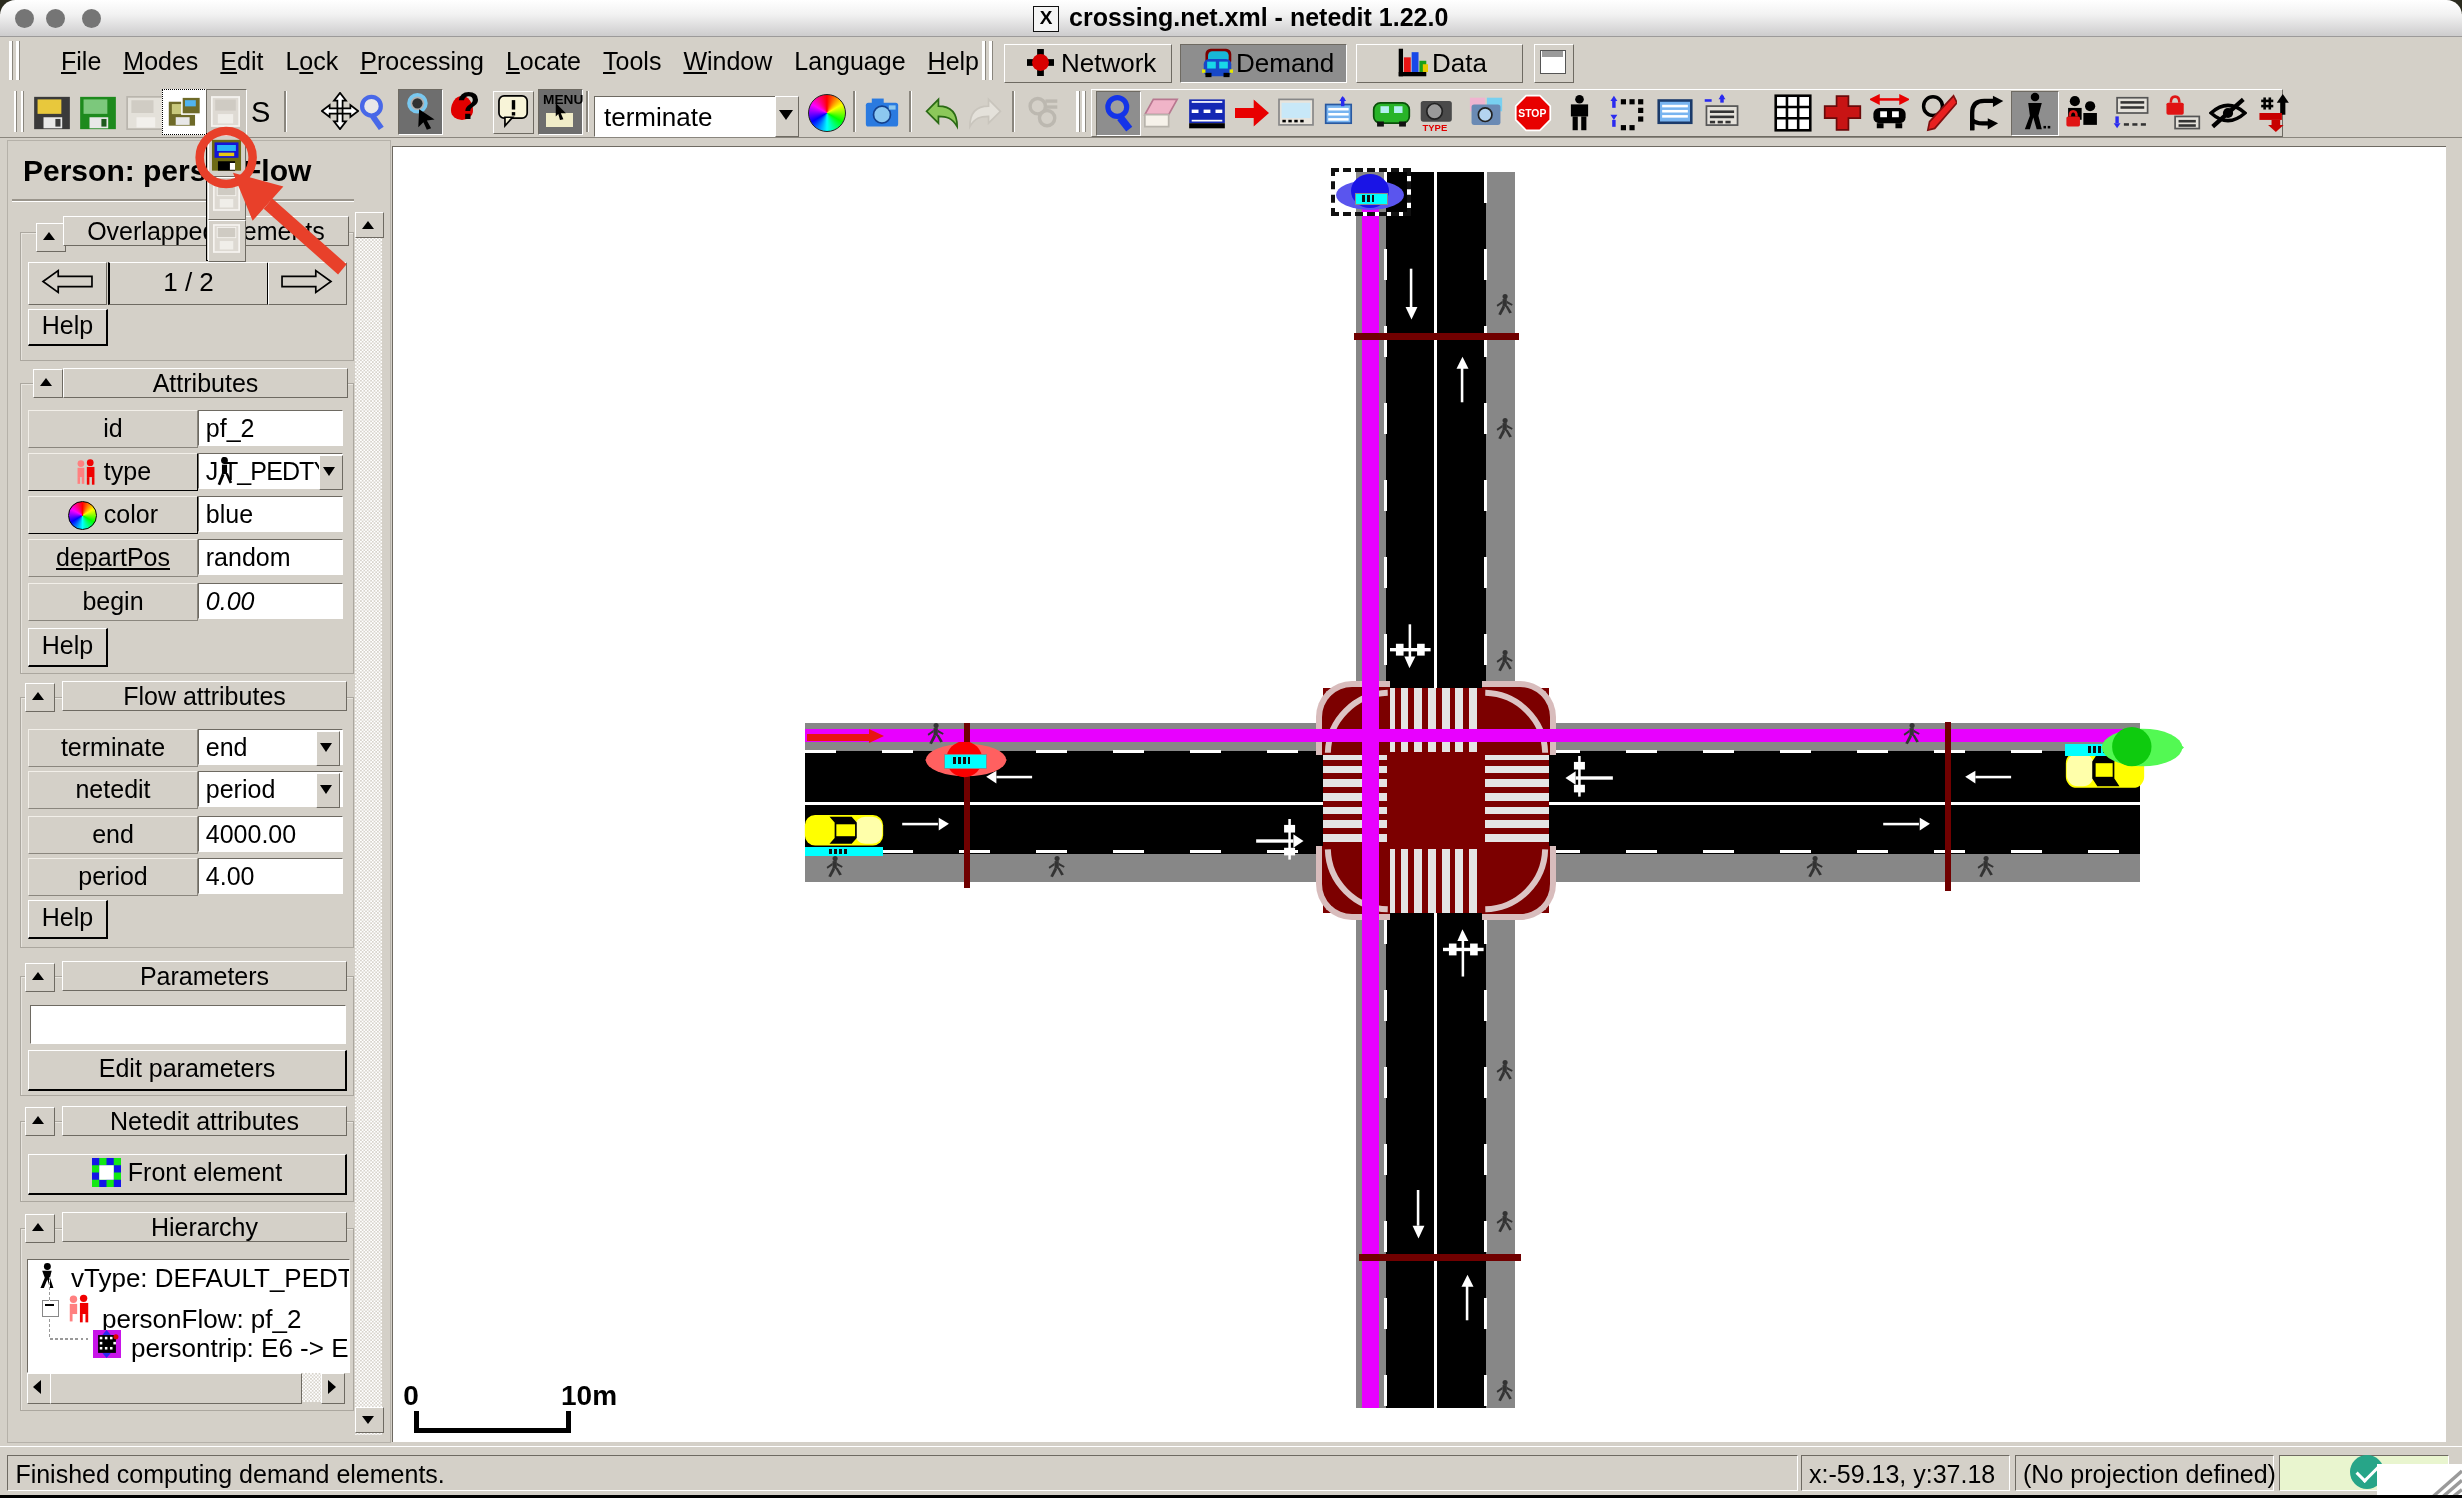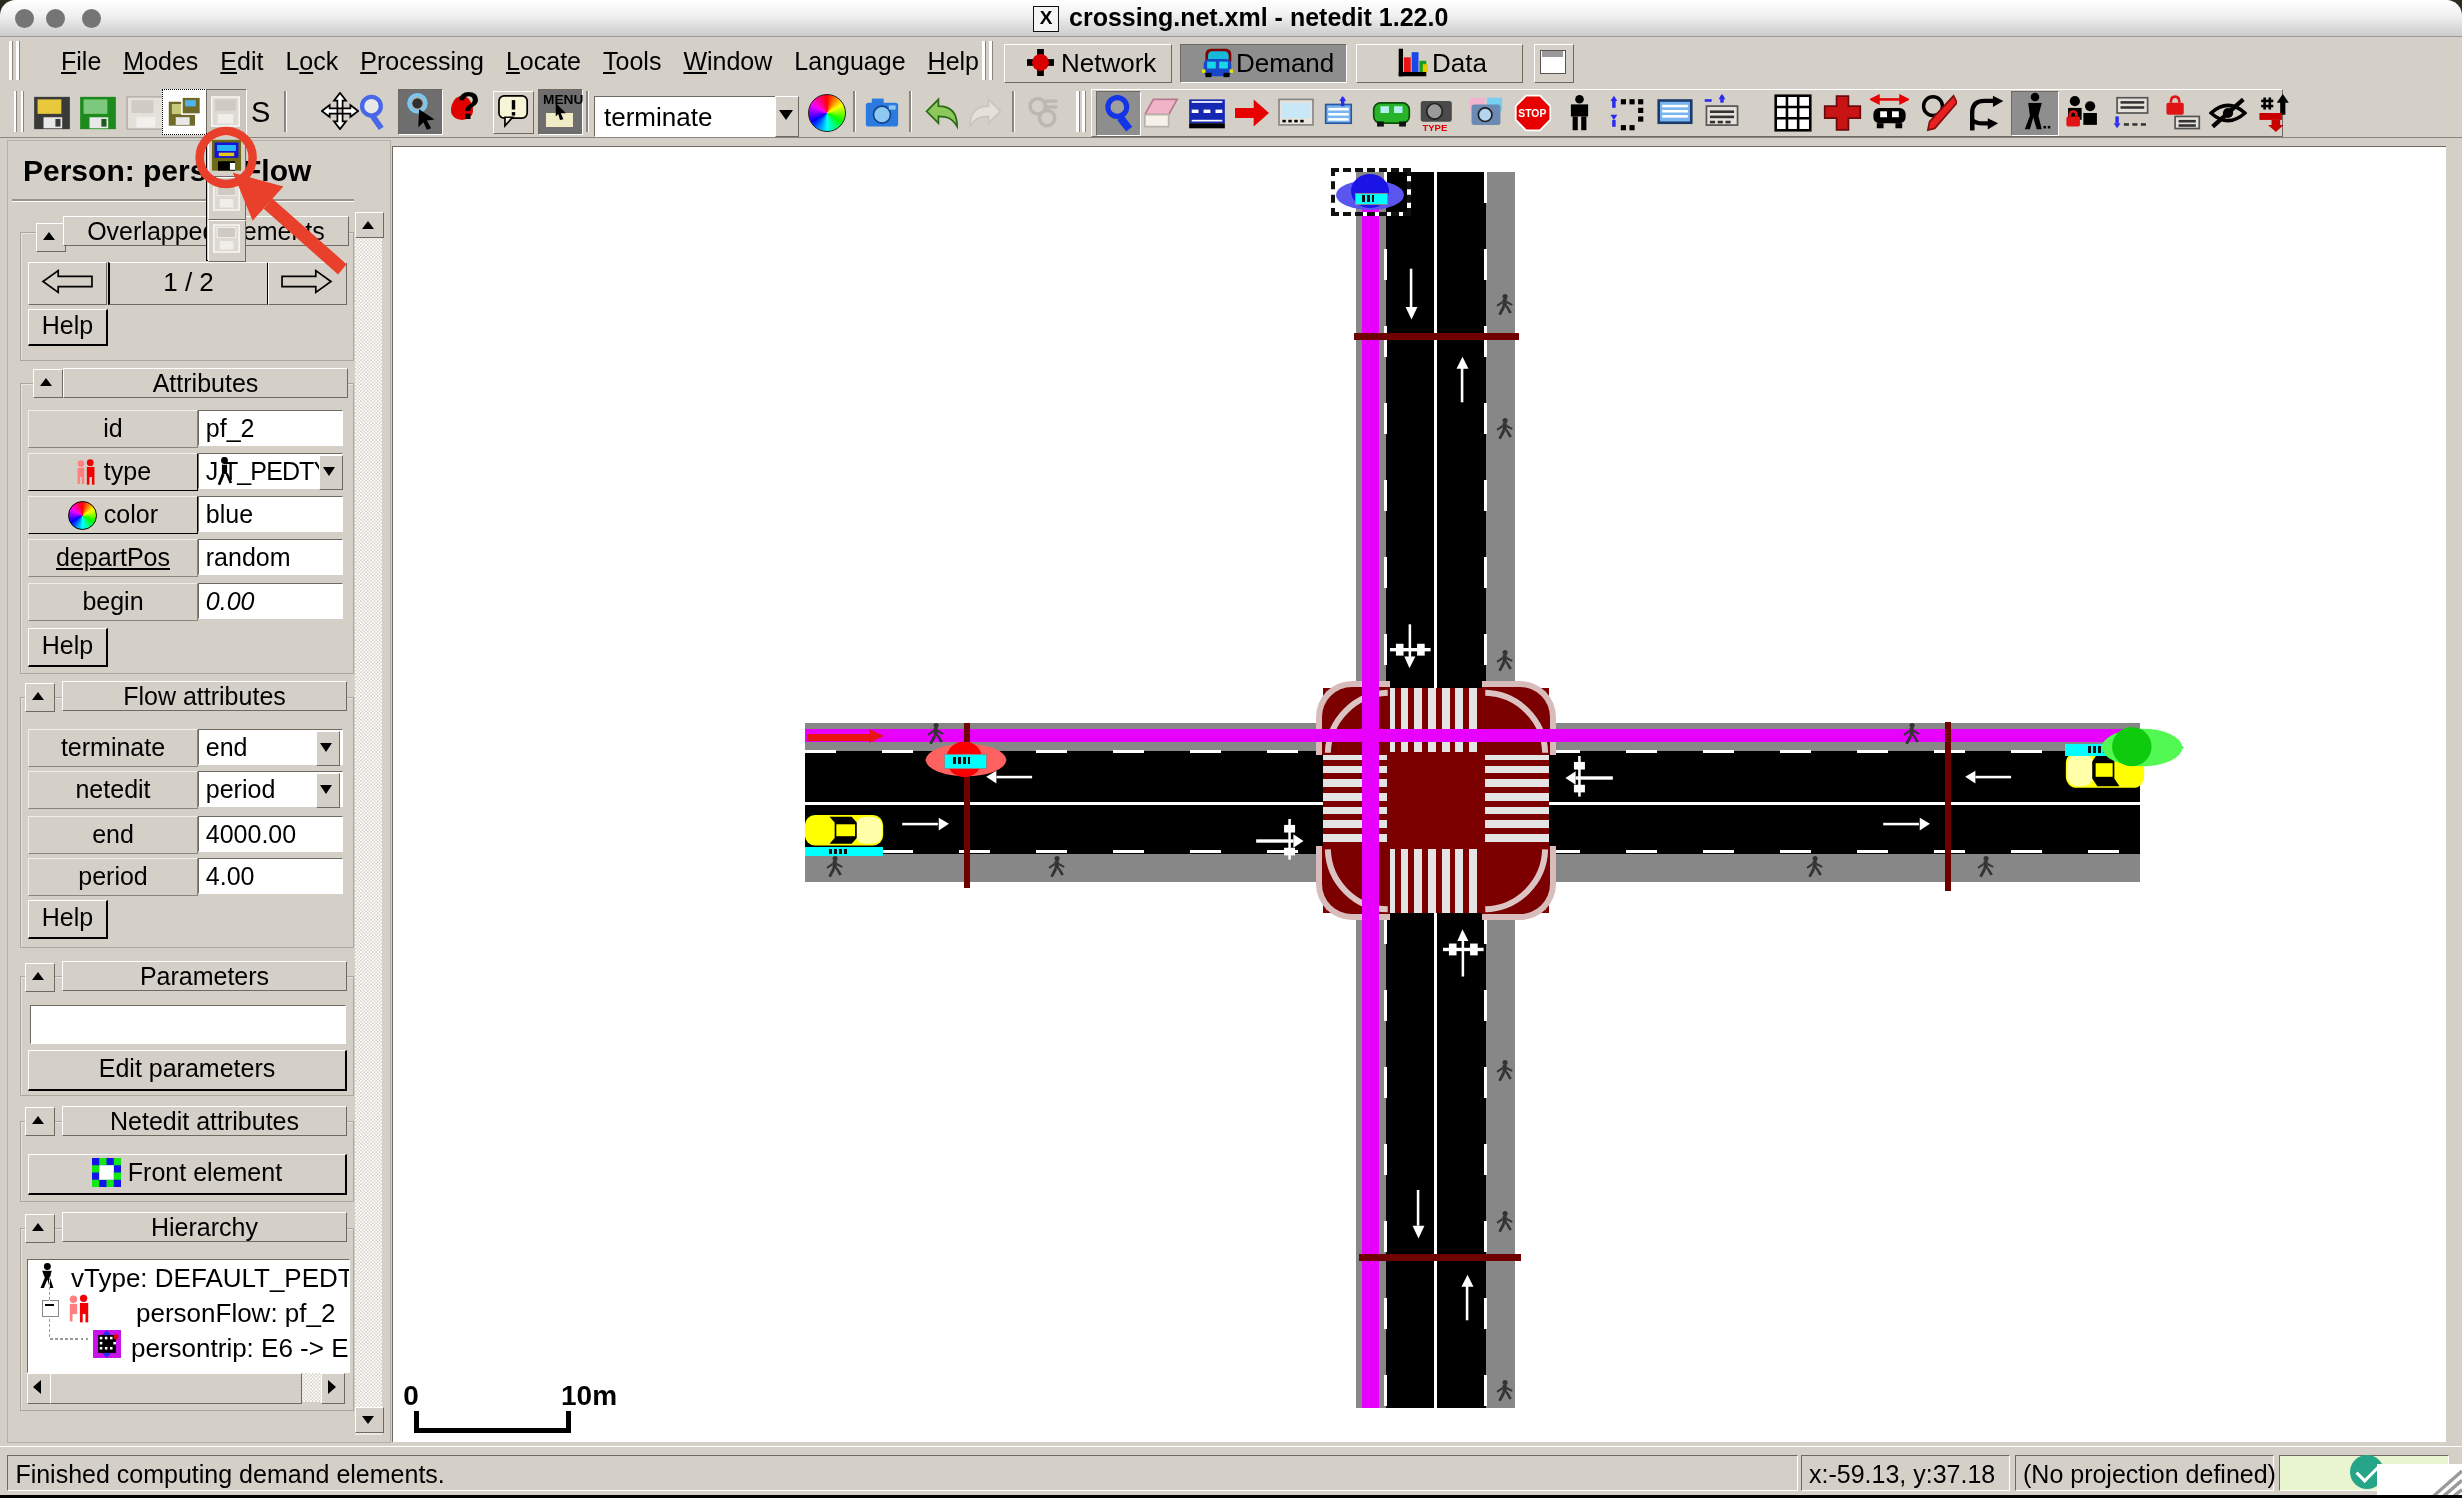--- a/index.html
+++ b/index.html
@@ -531,21 +531,21 @@
       <div style="position:absolute;left:17px;top:44px;width:8.5px;height:1.7px;background:#000;"></div>
       <div style="position:absolute;left:39px;top:34px;"><svg width="24" height="29" viewBox="0 0 26 30">
             <circle cx="7" cy="5" r="4" fill="#ff8080"></circle>
             <rect x="3" y="10" width="8" height="11" fill="#ff8080"></rect>
             <rect x="3" y="21" width="3" height="8" fill="#ff8080"></rect>
             <circle cx="18" cy="4" r="4" fill="#f00000"></circle>
             <rect x="14" y="9" width="9" height="12" fill="#f00000"></rect>
             <rect x="14" y="21" width="3" height="9" fill="#f00000"></rect>
             <rect x="20" y="21" width="3" height="9" fill="#f00000"></rect>
           </svg></div>
-      <div style="position:absolute;left:74px;top:38px;font-size:26px;white-space:nowrap;margin-left:34px;">personFlow: pf_2</div>
+      <div style="position:absolute;left:74px;top:44px;font-size:26px;white-space:nowrap;">personFlow: pf_2</div>
       <div style="position:absolute;left:65px;top:70px;"><svg width="28" height="28" viewBox="0 0 33 33">
             <rect x="0" y="0" width="33" height="33" fill="#c814e8"></rect>
             <rect x="6" y="6" width="21" height="21" fill="#000"></rect>
             <g fill="#fff">
               <rect x="8" y="8" width="3" height="3"></rect>
               <rect x="14" y="8" width="3" height="3"></rect>
               <rect x="20" y="8" width="3" height="3"></rect>
               <rect x="8" y="14" width="3" height="3"></rect>
               <rect x="8" y="20" width="3" height="3"></rect>
               <rect x="14" y="20" width="3" height="3"></rect>

